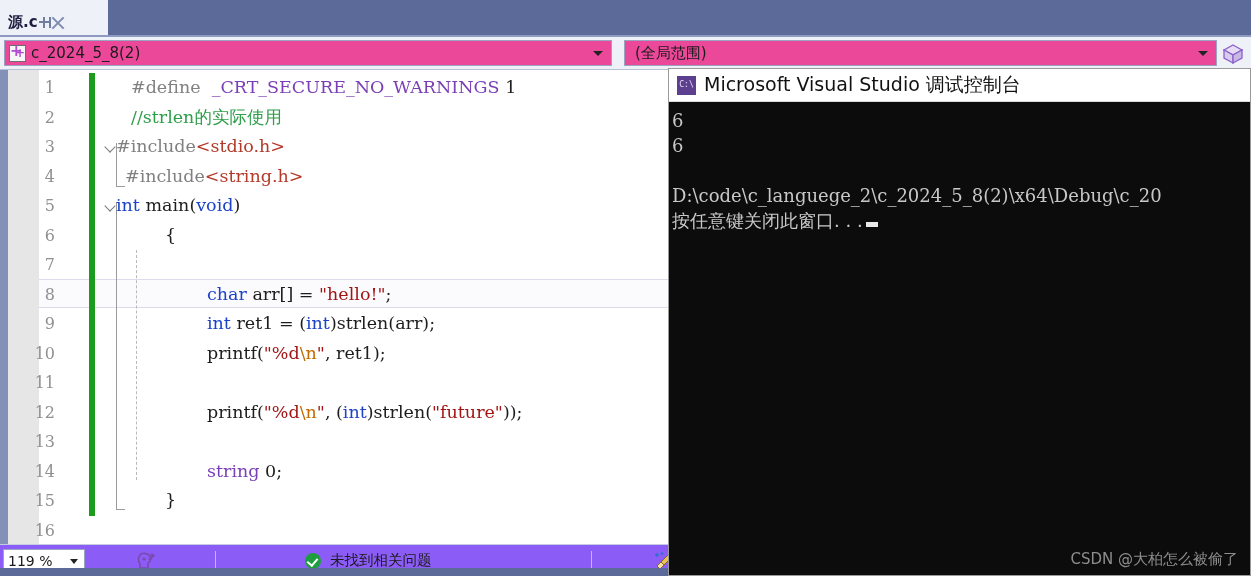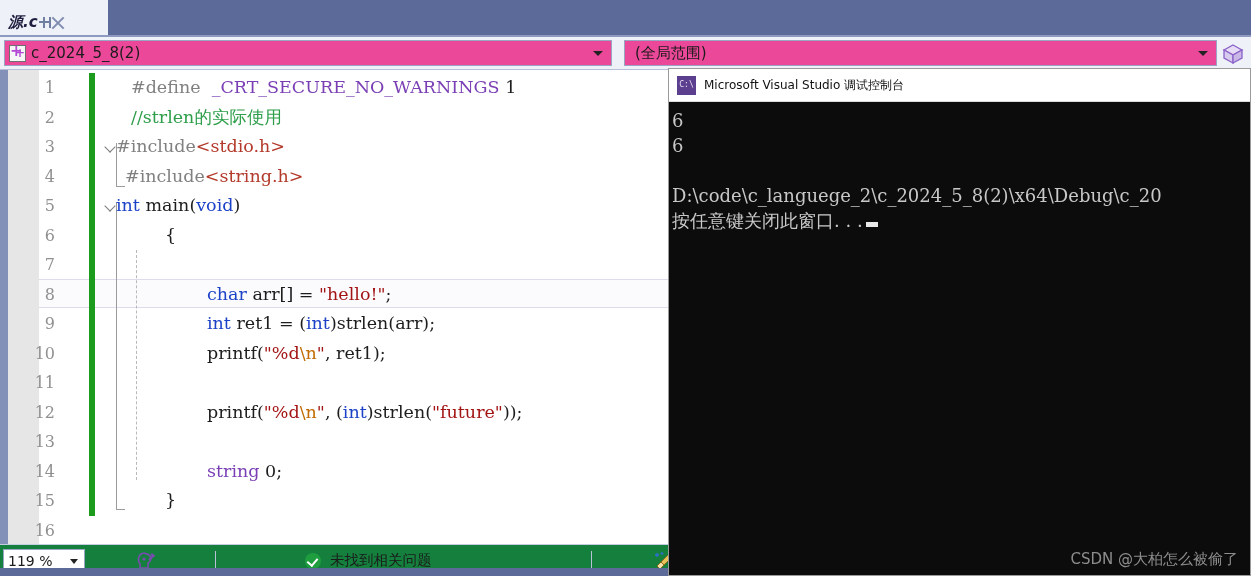--- a/index.html
+++ b/index.html
@@ -14,21 +14,20 @@
   
   .tabstrip {
     position: absolute; left: 0; top: 0; width: 1251px; height: 37px;
     background: #5b6a99;
   }
   .tab {
     position: absolute; left: 0; top: 0; width: 108px; height: 37px;
     background: #eef1f8;
     display: flex; align-items: center; 
     padding: 8px 6px 0 8px;
-    font-style: italic;
   }
   .tab-title {
     font-size: 15px; color: #1e1e3f; font-weight: 700;
     font-family: "DejaVu Sans", sans-serif;
     white-space: nowrap;
   }
   .tab-pin { width: 13px; height: 13px; position: relative; opacity:.85; }
   .tab-pin::before {
     content:""; position:absolute; left:1px; top:5px; width:11px; height:2px; background:#5a6a93;
   }
@@ -138,21 +137,21 @@
   .t-kw    { color:#1c42c8; }
   .t-fn    { color:#1d1d1d; }
   .t-plain { color:#1d1d1d; }
   .t-str   { color:#a31515; }
   .t-esc   { color:#c26a00; }
   .t-ang   { color:#b33a2a; }
 
   
   .statusbar {
     position:absolute; left:0; top:544px; width:1251px; height:32px;
-    background:#15803d; border-top:1px solid #c4ccdf;
+    background:#8b5cf6; border-top:1px solid #c4ccdf;
     display:flex; align-items:center;gap:44px;
   }
   .status-bottom-strip {
     position:absolute; left:0; top:568px; width:1251px; height:8px; background:#5b6a99;
   }
   .zoom-combo {
     width: 82px; height: 23px; margin-left: 3px; background:#ffffff;
     border:1px solid #9aa5c4; display:flex; align-items:center; position:relative;
   }
   .zoom-text { font-size:14px; color:#1b1b1b; padding-left:4px; font-family:"DejaVu Sans", sans-serif;}
@@ -194,21 +193,21 @@
     border-bottom:1px solid #dcdcdc;
   }
   .console-icon {
     width:19px; height:19px; background:#5c3f8f; position:relative; flex:none;
     display:flex; align-items:center; justify-content:center;
   }
   .console-icon span {
     font-family:"DejaVu Sans Mono", monospace; font-size:8px; color:#e8e0f5; line-height:1;
   }
   .console-title-text {
-    font-size:12px; color:#111; font-family:"DejaVu Sans", sans-serif; white-space:nowrap;
+    font-size:19px; color:#111; font-family:"DejaVu Sans", sans-serif; white-space:nowrap;
   }
   .console-body {
     position:relative; height:475px; padding:6px 0 0 3px; overflow:hidden;
   }
   .console-line {
     font-family:"DejaVu Serif", serif; font-size:18px; line-height:25px;
     color:#c8c8c8; white-space:pre;
   }
   .caret {
     display:inline-block; width:12px; height:5px; background:#e8e8e8;

